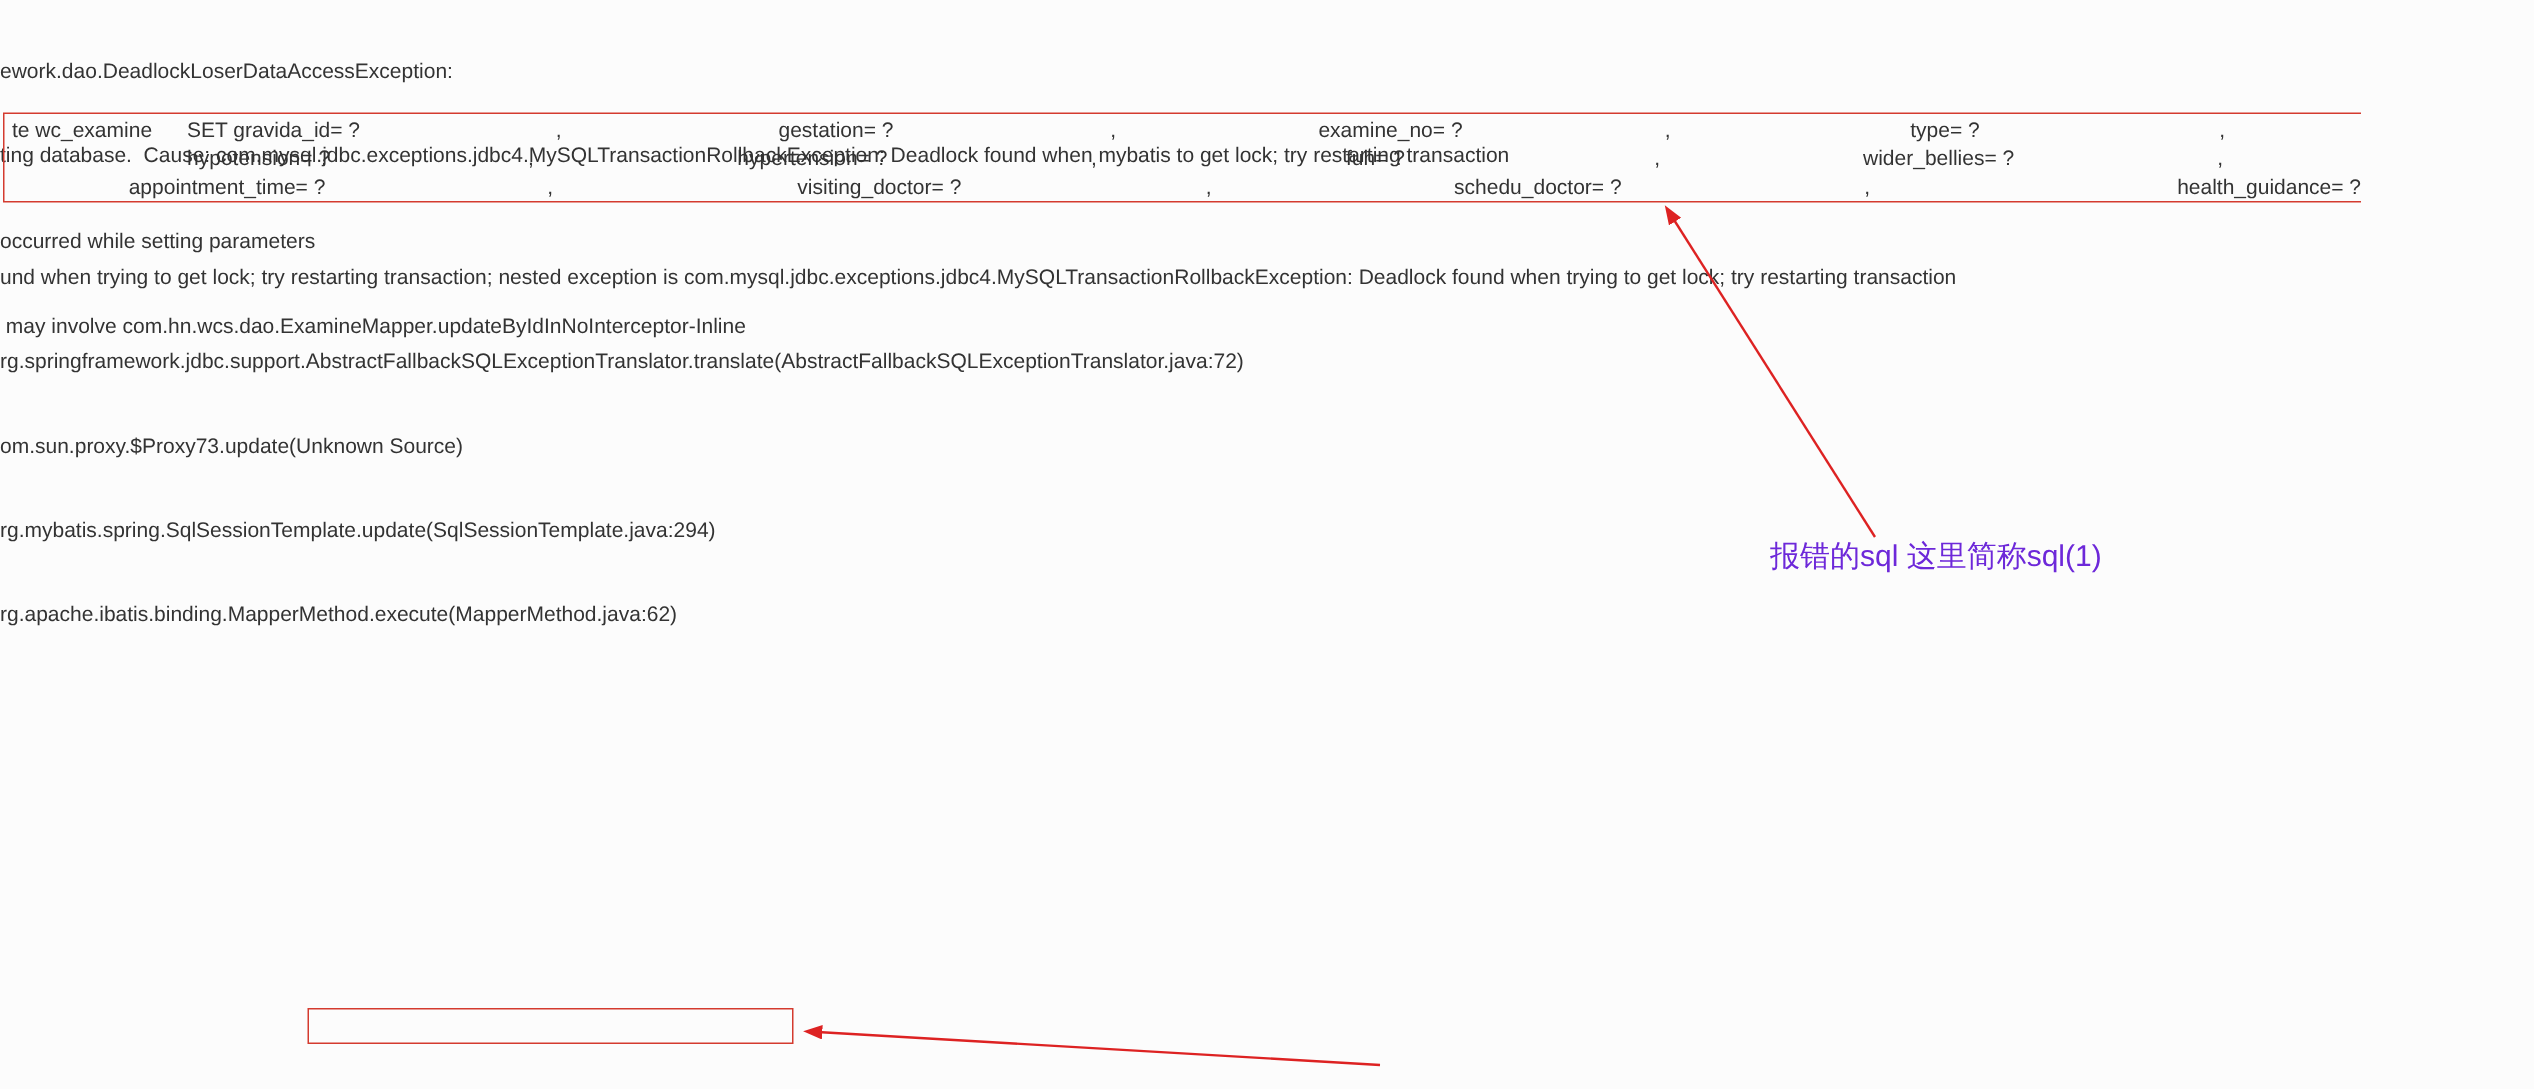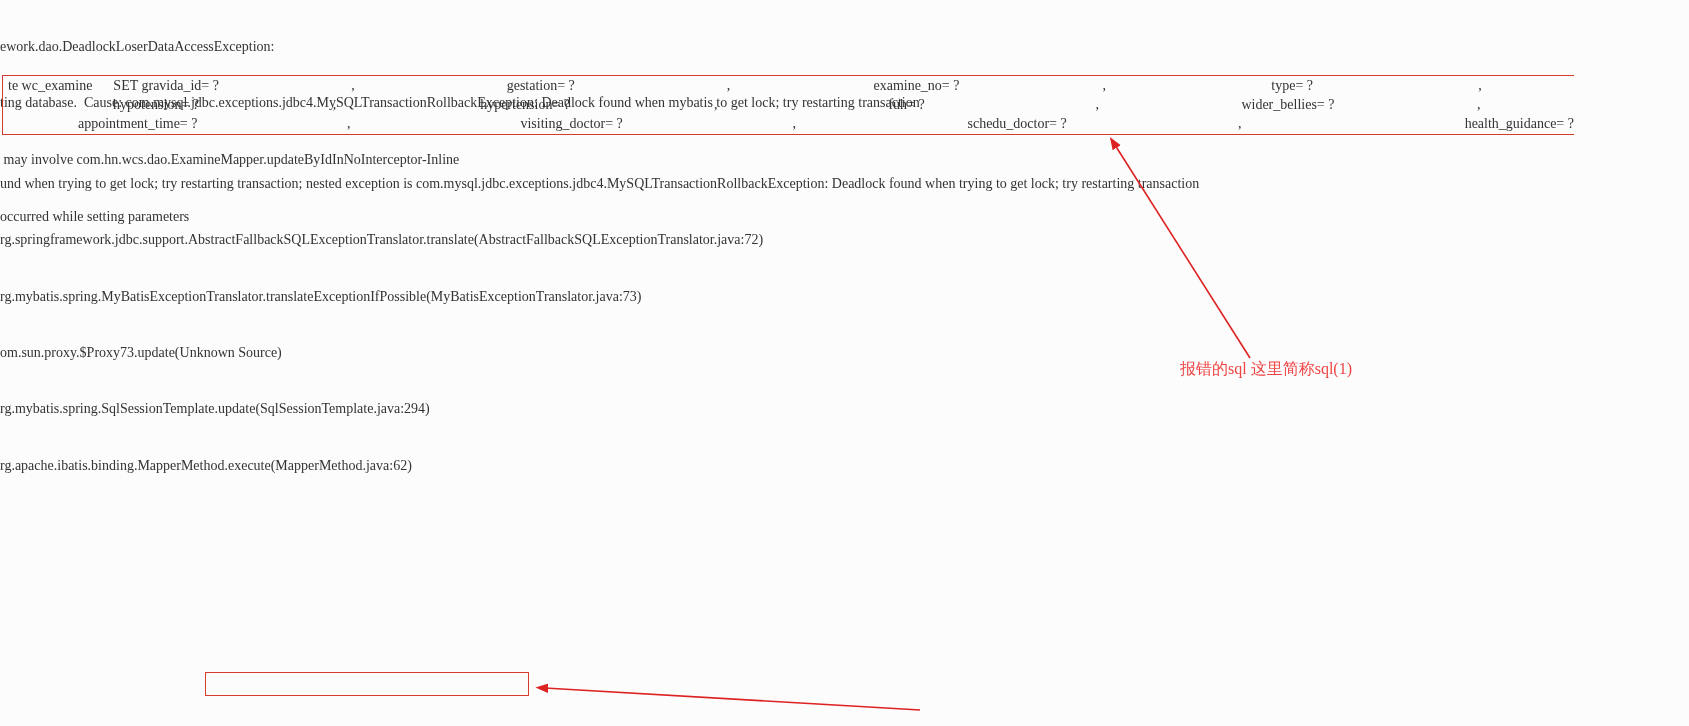--- a/index.html
+++ b/index.html
@@ -10,21 +10,20 @@
     font-size: 14px;
     color: #333;
     line-height: 1.35;
     width: 1689px;
   }
   .wrap {
     position: relative;
     width: 1574px;
     height: 726px;
     overflow: hidden;
-    font-family: Liberation Serif, serif;
   }
   .intro {
     white-space: pre;
     padding-left: 0;
   }
   .sql-box {
     position: absolute;
     left: 2px;
     top: 75px;
     width: 1582px;
@@ -66,38 +65,38 @@
     left: 205px;
     top: 672px;
     width: 324px;
     height: 24px;
     border: 1px solid #d43b2f;
     box-sizing: border-box;
     pointer-events: none;
   }
   .annot {
     position: absolute;
-    color: #ef4444;
-    font-size: 16px;
+    color: #6d28d9;
+    font-size: 20px;
     white-space: nowrap;
   }
   svg.arrow {
     position: absolute;
     pointer-events: none;
   }
 </style>
 </head>
 <body>
 <div class="wrap">
 
 <div class="intro" style="position:absolute; left:0; top:0;">
   <div>ework.dao.DeadlockLoserDataAccessException:</div>
   <div>ting database.  Cause: com.mysql.jdbc.exceptions.jdbc4.MySQLTransactionRollbackException: Deadlock found when mybatis to get lock; try restarting transaction</div>
+  <div>occurred while setting parameters</div>
   <div> may involve com.hn.wcs.dao.ExamineMapper.updateByIdInNoInterceptor-Inline</div>
-  <div>occurred while setting parameters</div>
 </div>
 
 <div class="sql-box"></div>
 
 <div class="sql-grid">
   <div class="sql-row">
     <span class="sql-cell first">te wc_examine      SET gravida_id= ?</span>
     <span class="sql-cell">,</span>
     <span class="sql-cell">gestation= ?</span>
     <span class="sql-cell">,</span>
@@ -123,21 +122,20 @@
     <span class="sql-cell">,</span>
     <span class="sql-cell">schedu_doctor= ?</span>
     <span class="sql-cell">,</span>
     <span class="sql-cell" style="text-align:right;">health_guidance= ?</span>
   </div>
 </div>
 
 <div class="stack">
   <div>und when trying to get lock; try restarting transaction; nested exception is com.mysql.jdbc.exceptions.jdbc4.MySQLTransactionRollbackException: Deadlock found when trying to get lock; try restarting transaction</div>
   <div>rg.springframework.jdbc.support.AbstractFallbackSQLExceptionTranslator.translate(AbstractFallbackSQLExceptionTranslator.java:72)</div>
-  <div>rg.mybatis.spring.MyBatisExceptionTranslator.translateExceptionIfPossible(MyBatisExceptionTranslator.java:73)</div>
   <div>om.sun.proxy.$Proxy73.update(Unknown Source)</div>
   <div>rg.mybatis.spring.SqlSessionTemplate.update(SqlSessionTemplate.java:294)</div>
   <div>rg.apache.ibatis.binding.MapperMethod.execute(MapperMethod.java:62)</div>
   
   
   
   
   
   
   

